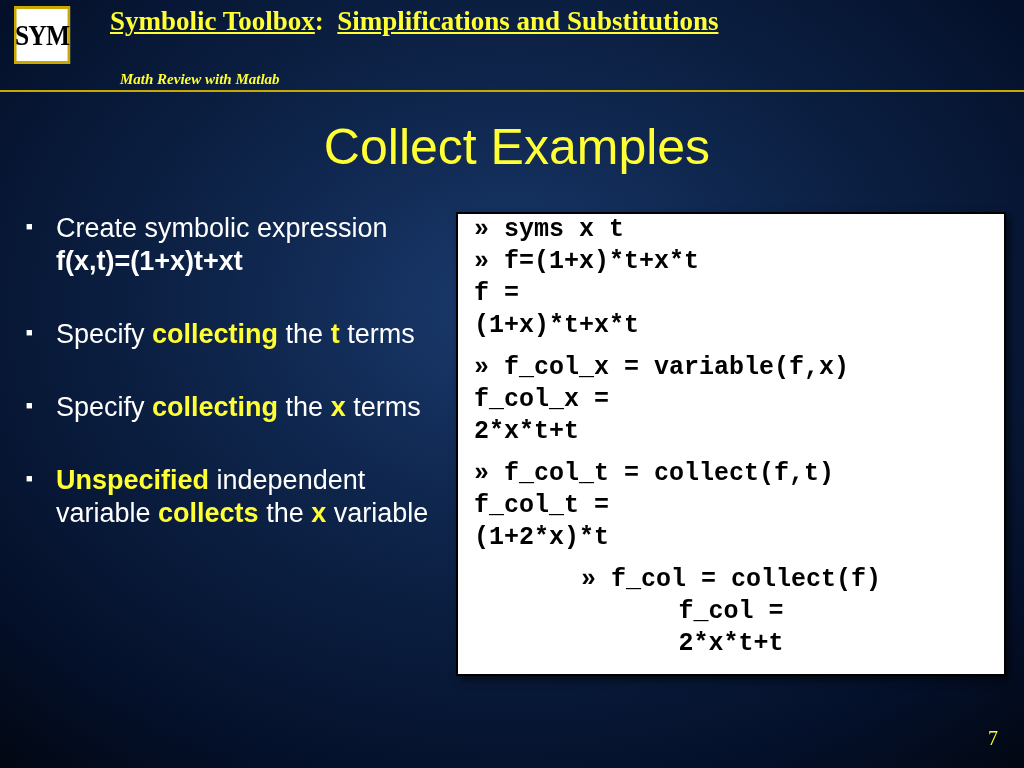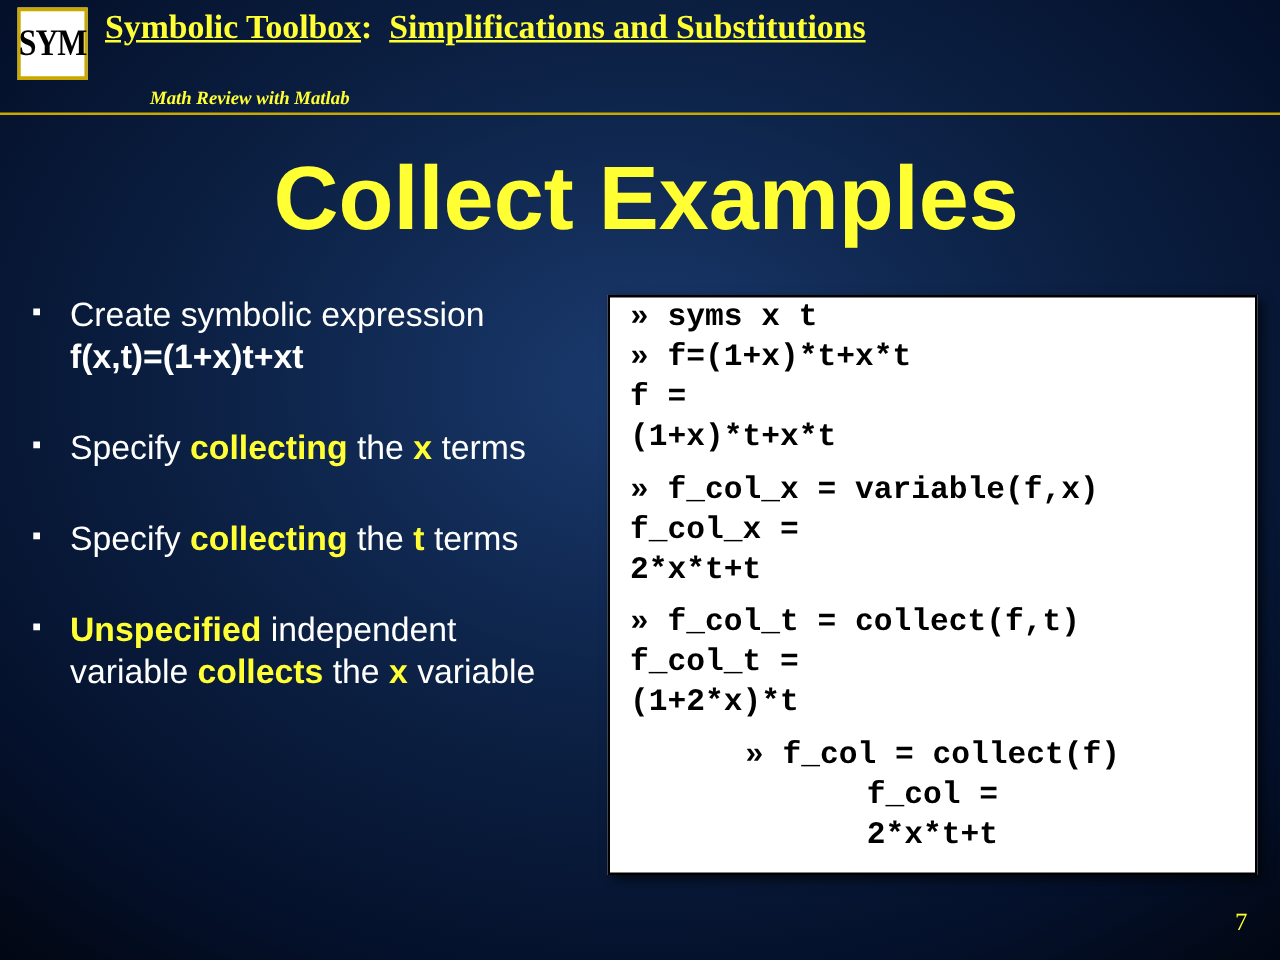--- a/index.html
+++ b/index.html
@@ -24,21 +24,21 @@
     display: flex; align-items: center; justify-content: center;
     font-family: "Times New Roman", serif;
     font-size: 30px;
     font-weight: bold;
     letter-spacing: -1px;
     color: #000;
     transform: scaleX(0.85);
     transform-origin: left center;
   }
   .crumbs {
-    margin-left: 84px;
+    margin-left: 110px;
     font-size: 27px;
     font-weight: bold;
     padding-top: 2px;
   }
   .crumbs .tool { color: #ffff33; text-decoration: underline; }
   .crumbs .col { color: #ffff33; }
   .crumbs .sub { color: #ffff33; text-decoration: underline; }
   .subbar {
     position: absolute;
     bottom: 2px;
@@ -47,32 +47,31 @@
     justify-content: space-between;
     font-size: 15px;
     font-style: italic;
     font-weight: bold;
     color: #ffff33;
     padding: 0 16px 0 120px;
     flex-direction: column;
   }
   .title {
     text-align: center;
-    font-size: 72px;
-    font-weight: bold;
+    font-size: 50px;
+    font-weight: normal;
     color: #ffff33;
     margin-top: 26px;
     font-family: Arial, sans-serif;
     padding-left: 10px;
   }
   .content {
     display: flex;
     margin-top: 36px;
     padding: 0 18px 0 56px;
-    gap: 30px;
   }
   .bullets {
     flex: 0 0 400px;
   }
   .bullets li {
     list-style: none;
     position: relative;
     font-size: 27px;
     line-height: 1.22;
     margin-bottom: 40px;
@@ -126,24 +125,24 @@
 </div>
 
 <div class="title">Collect Examples</div>
 
 <div class="content">
   <ul class="bullets">
     <li>
       <span class="wt">Create symbolic expression </span><span class="wtb">f(x,t)=(1+x)t+xt</span>
     </li>
     <li>
-      <span class="wt">Specify </span><span class="yl">collecting</span><span class="wt"> the </span><span class="yl">x</span><span class="wt"> terms</span>
+      <span class="wt">Specify </span><span class="yl">collecting</span><span class="wt"> the </span><span class="yl">t</span><span class="wt"> terms</span>
     </li>
     <li>
-      <span class="wt">Specify </span><span class="yl">collecting</span><span class="wt"> the </span><span class="yl">t</span><span class="wt"> terms</span>
+      <span class="wt">Specify </span><span class="yl">collecting</span><span class="wt"> the </span><span class="yl">x</span><span class="wt"> terms</span>
     </li>
     <li>
       <span class="yl">Unspecified</span><span class="wt"> independent variable </span><span class="yl">collects</span><span class="wt"> the </span><span class="yl">x</span><span class="wt"> variable</span>
     </li>
   </ul>
 
   <div class="codebox">
     <div class="blk">
       <div>» syms x t</div>
       <div>» f=(1+x)*t+x*t</div>

